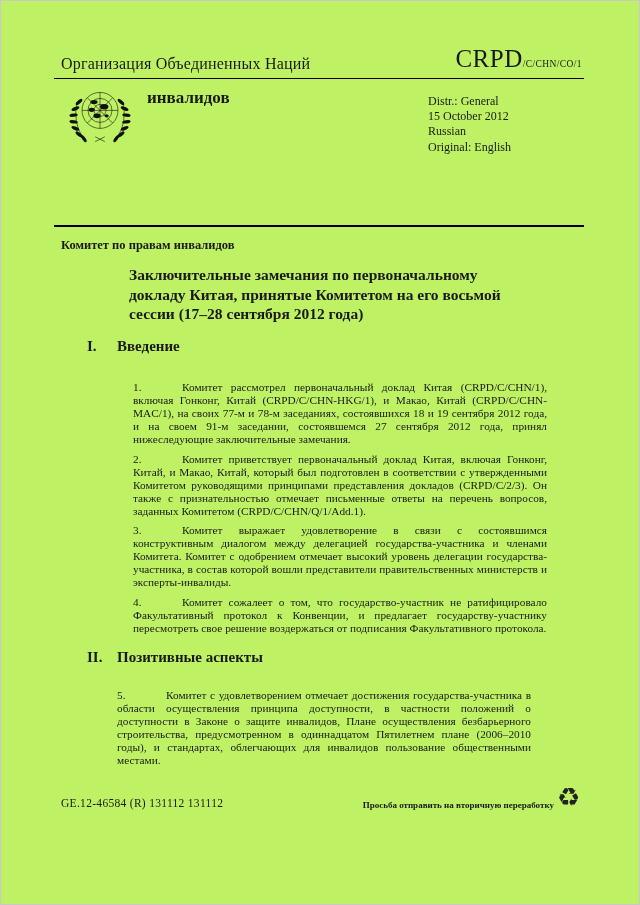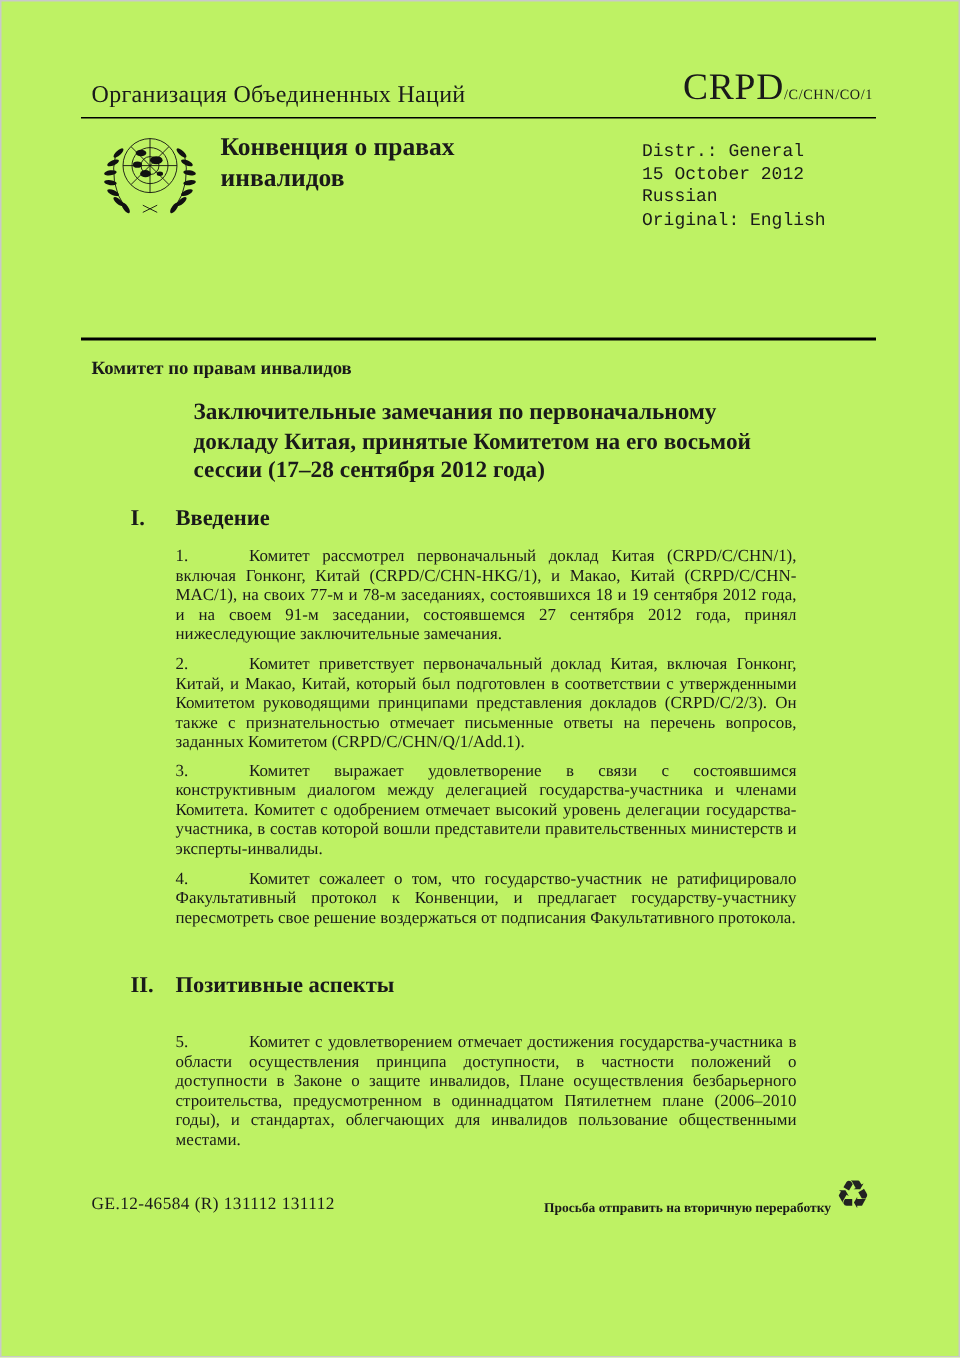--- a/index.html
+++ b/index.html
@@ -15,29 +15,29 @@
   }
   .abs{position:absolute;}
   .org-name{left:60px;top:54px;font-size:16px;letter-spacing:0.2px;}
   .doc-symbol{right:57px;top:44px;white-space:nowrap;text-align:right;}
   .sym-main{font-size:25px;letter-spacing:0.5px;}
   .sym-suffix{font-size:9.5px;letter-spacing:0.4px;}
   .rule-thin{left:53px;top:77px;width:530px;height:1px;background:#000;}
   .rule-thick{left:53px;top:224px;width:530px;height:2px;background:#000;}
   .emblem{left:60px;top:83px;width:78px;height:60px;}
   .conv-title{left:146px;top:86px;font-size:17px;font-weight:bold;line-height:21px;}
-  .distr{left:427px;top:93px;font-size:12px;line-height:15.2px;font-family:Liberation Mono, monospace;}
+  .distr{left:427px;top:93px;font-size:12px;line-height:15.2px;}
   .committee{left:60px;top:237px;font-size:12.5px;font-weight:bold;}
   .doc-title{left:128px;top:264px;width:420px;font-size:15.5px;font-weight:bold;line-height:19.5px;}
   .section-heading{font-size:15px;font-weight:bold;left:86px;white-space:nowrap;}
   .sec1{top:337px;}
   .sec2{top:648px;}
   .sec-num{display:inline-block;width:30px;}
   .body-col{left:116px;width:414px;font-size:11.3px;line-height:13px;text-align:justify;}
-  .paras-1{top:364px;}
+  .paras-1{top:380px;margin-left:16px;}
   .paras-2{top:688px;}
   .para{margin:0 0 6.5px 0;}
   .para:last-child{margin-bottom:0;}
   .para-num{display:inline-block;width:49px;}
   .footer-ref{left:60px;top:796px;font-size:11.5px;letter-spacing:0.3px;}
   .recycle-note{left:300px;top:799px;width:253px;text-align:right;font-size:9px;font-weight:bold;}
   .recycle-icon{left:556px;top:783px;font-size:26px;line-height:26px;font-family:"DejaVu Sans",sans-serif;color:#222;}
   svg .ln{stroke:#111;fill:none;stroke-width:1;}
   svg .lv{fill:#111;}
 </style>
@@ -87,21 +87,20 @@
         <ellipse class="lv" cx="104" cy="63" rx="7" ry="2.8" transform="rotate(-8 104 63)"></ellipse>
         <ellipse class="lv" cx="101" cy="74" rx="7" ry="2.8" transform="rotate(-24 101 74)"></ellipse>
         <ellipse class="lv" cx="95" cy="84" rx="7" ry="2.8" transform="rotate(-40 95 84)"></ellipse>
         <ellipse class="lv" cx="87" cy="91" rx="7" ry="2.8" transform="rotate(-55 87 91)"></ellipse>
       </g>
       <path class="ln" d="M52,96 L68,88 M68,96 L52,88" stroke-width="1.3"></path>
     </svg>
   </div>
 
   <div class="abs conv-title">
-    <div>Конвенция о правах</div>
     <div>инвалидов</div>
   </div>
 
   <div class="abs distr">
     <div>Distr.: General</div>
     <div>15 October 2012</div>
     <div>Russian</div>
     <div>Original: English</div>
   </div>
 

